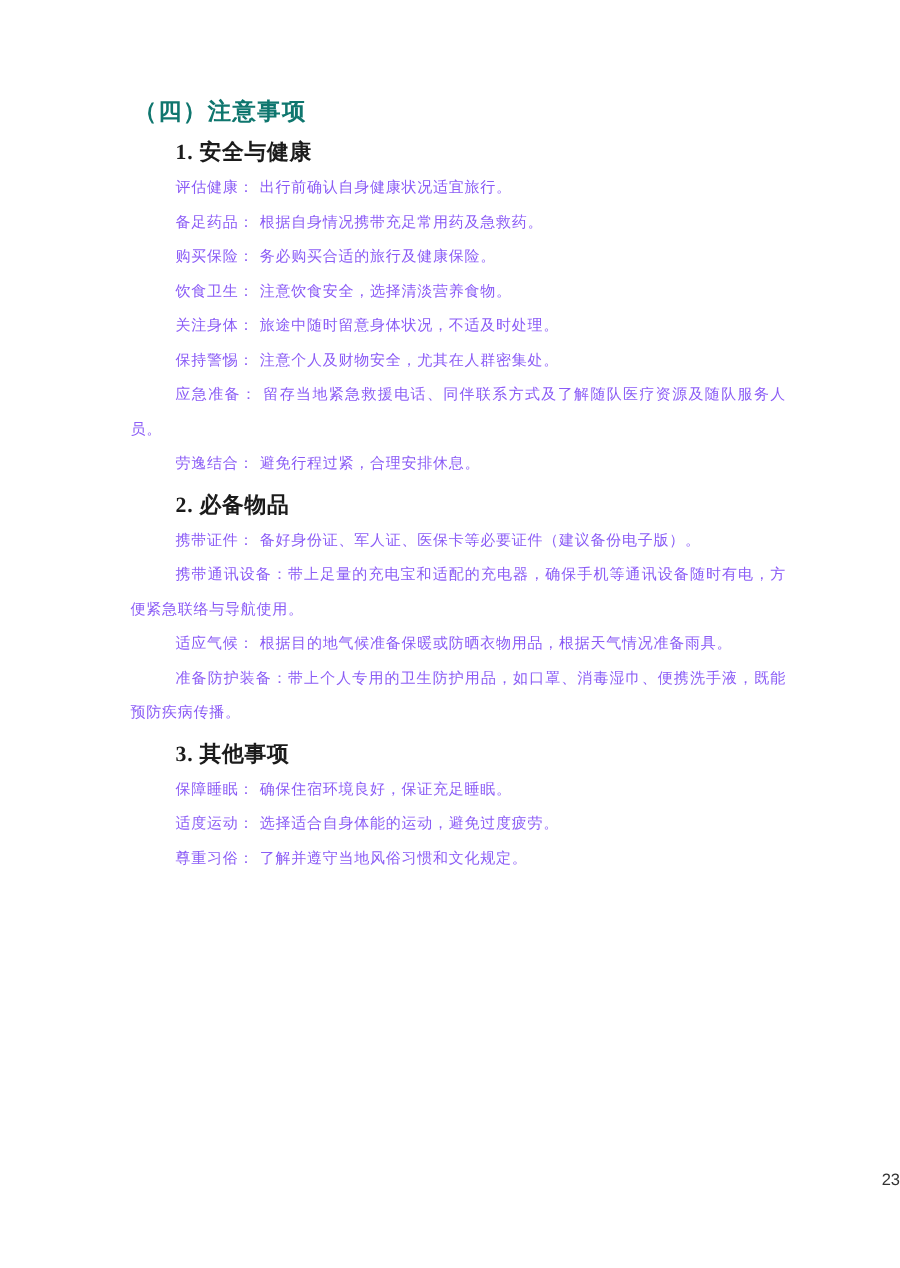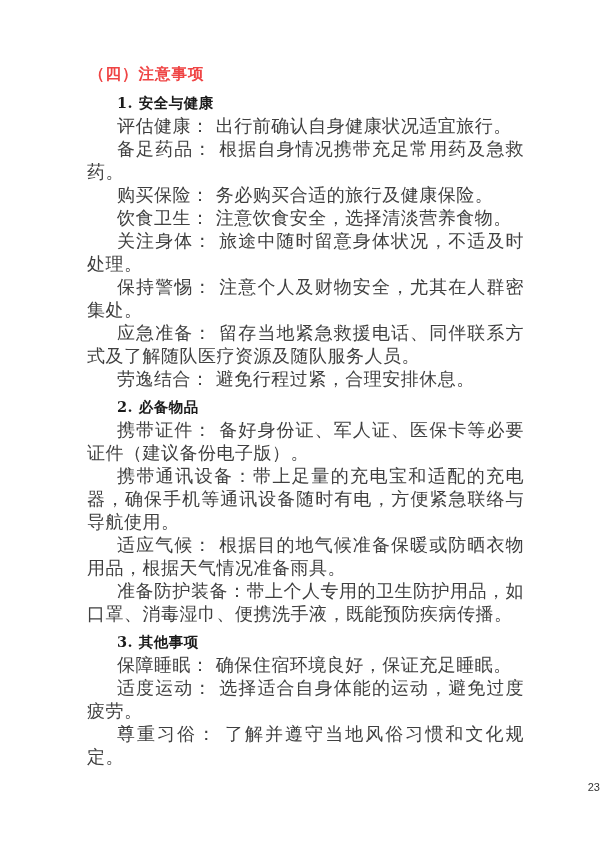--- a/index.html
+++ b/index.html
@@ -18,41 +18,42 @@
   }
   .content {
     position: absolute;
     left: 87px;
     top: 62px;
     width: 437px;
   }
   .doc-title {
     font-size: 15.5px;
     font-weight: bold;
-    color: #ef4444;
+    color: #0f766e;
     margin: 0 0 0 2px;
     line-height: 24px;
     letter-spacing: 1px;
   }
   .section-heading {
     font-size: 14.5px;
     font-weight: bold;
     color: #1b1b1b;
     margin: 5px 0 0 30px;
     line-height: 23px;
     letter-spacing: 0.5px;
+    font-family: Liberation Serif, serif;
   }
   .para {
-    font-size: 18px;
+    font-size: 10px;
     margin: 0;
     line-height: 23px;
     text-indent: 30px;
     text-align: justify;
     letter-spacing: 0.5px;
-    color: #404040;
+    color: #8b5cf6;
   }
   .page-number {
     position: absolute;
     bottom: 52px;
     left: 0;
     right: 0;
     text-align: right;
     font-size: 11px;
     color: #333333;
     font-family: "Liberation Sans", sans-serif;

